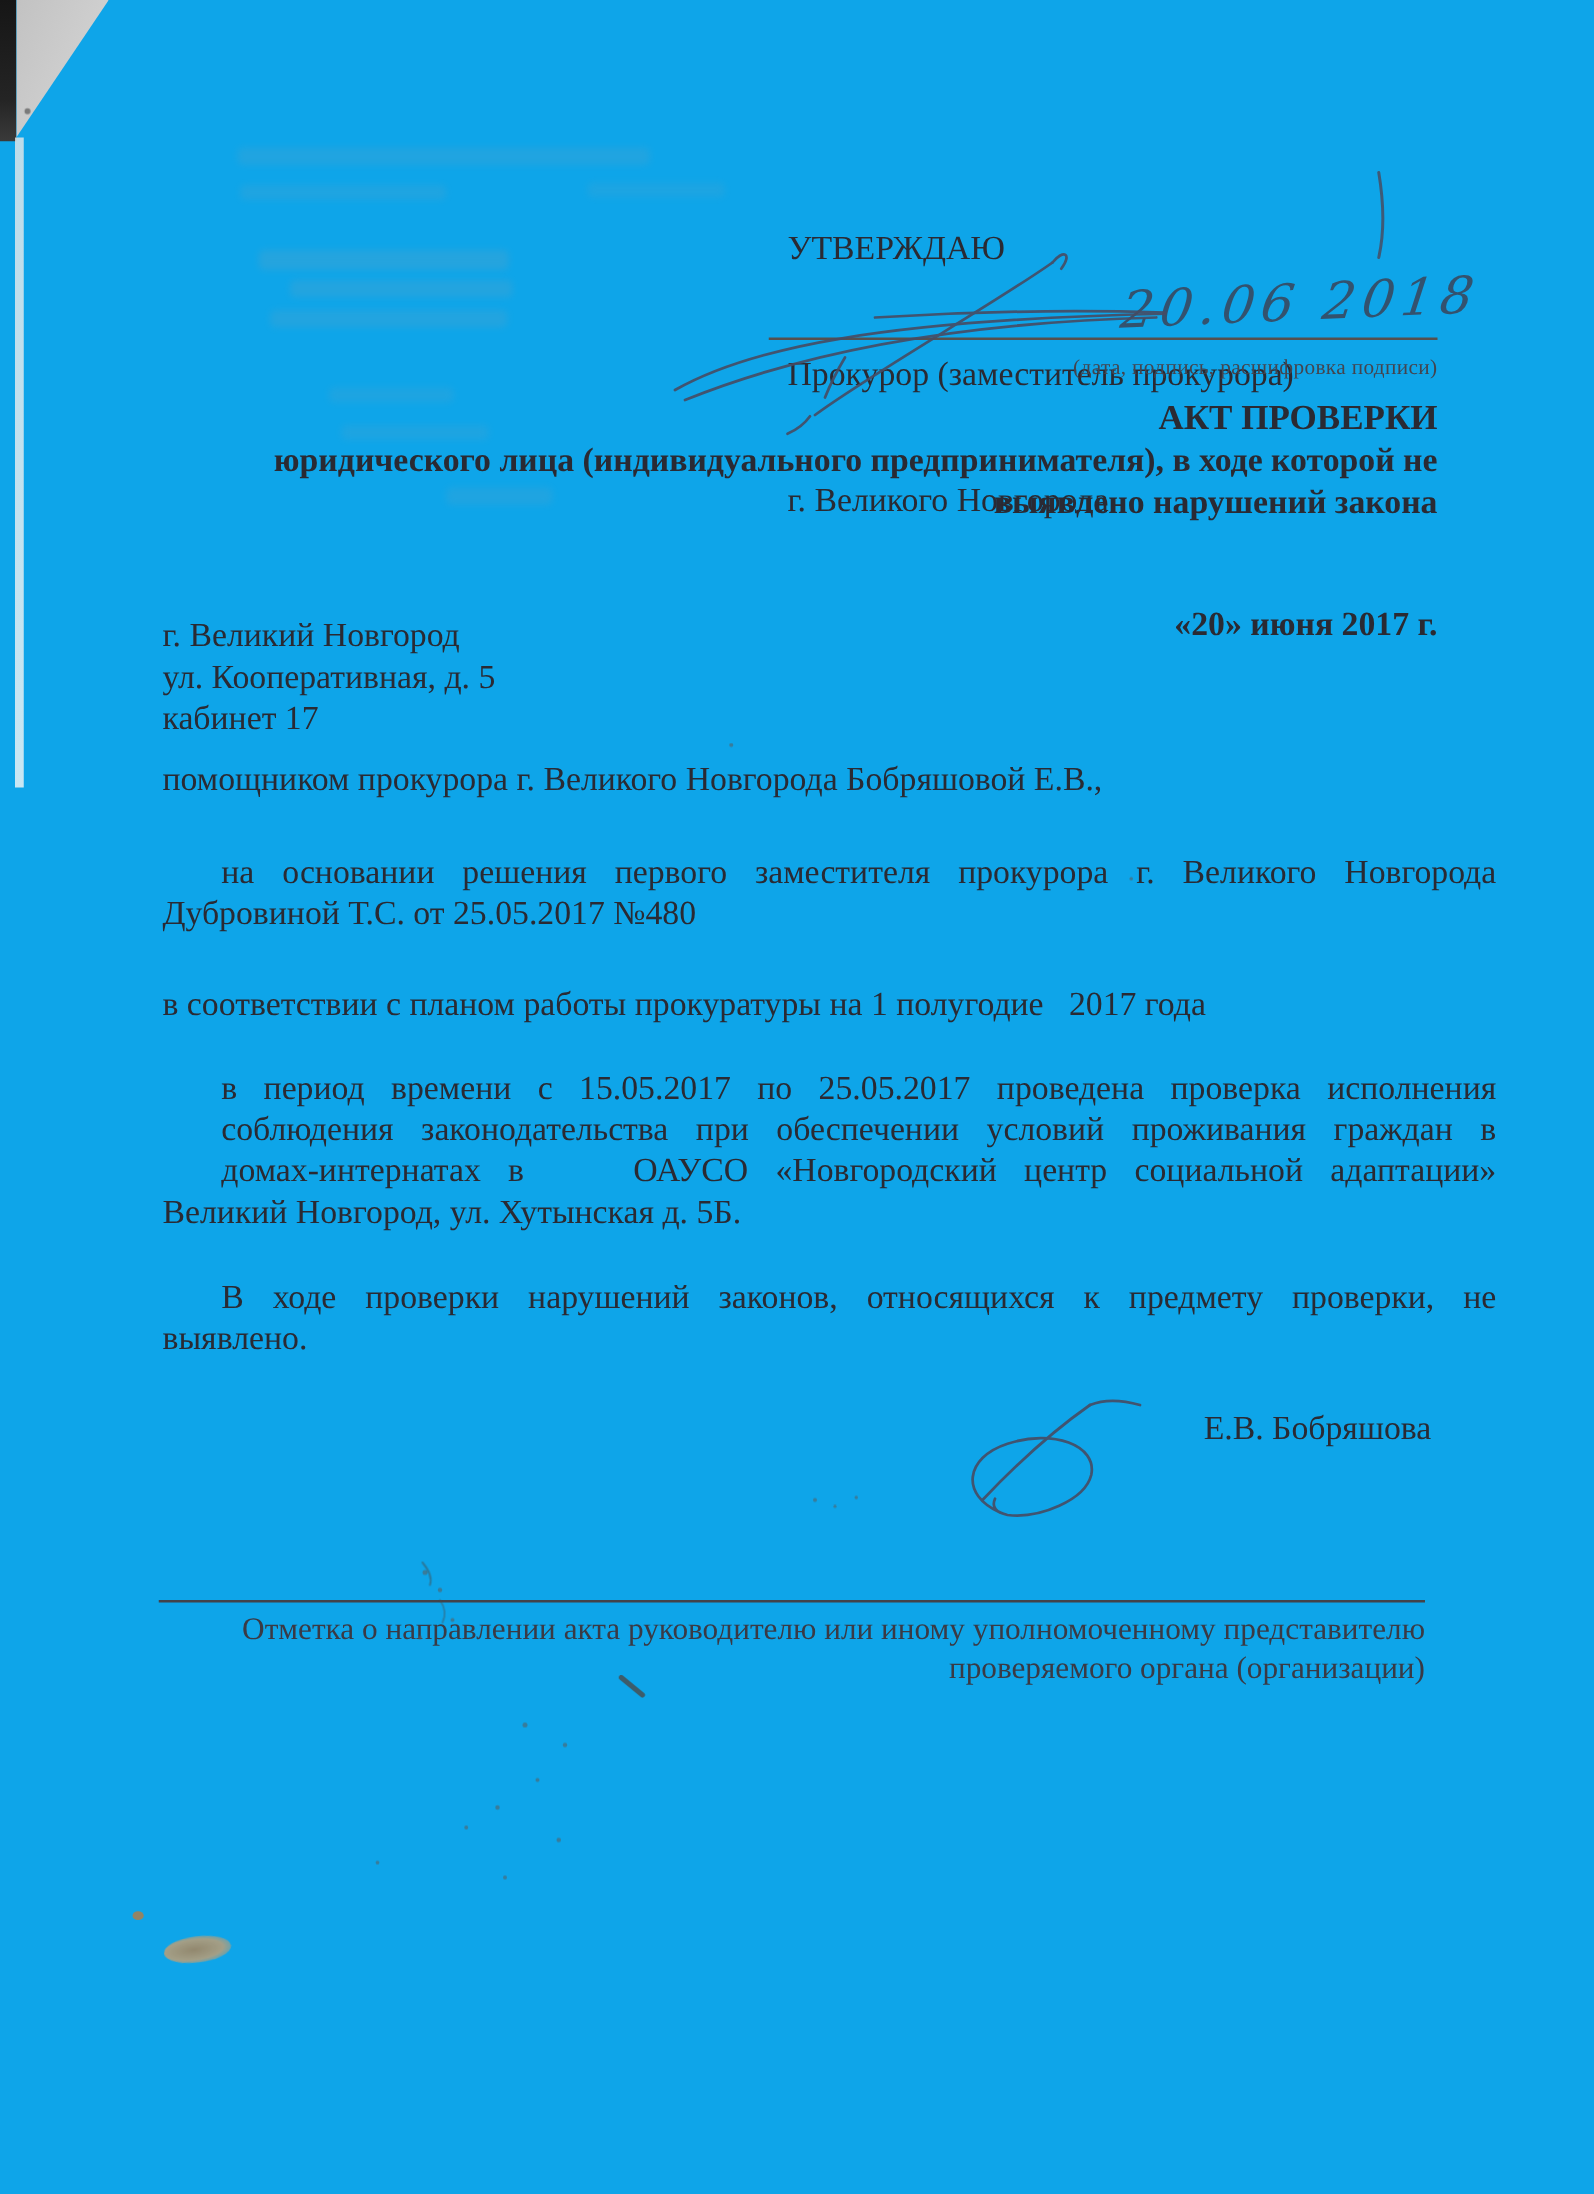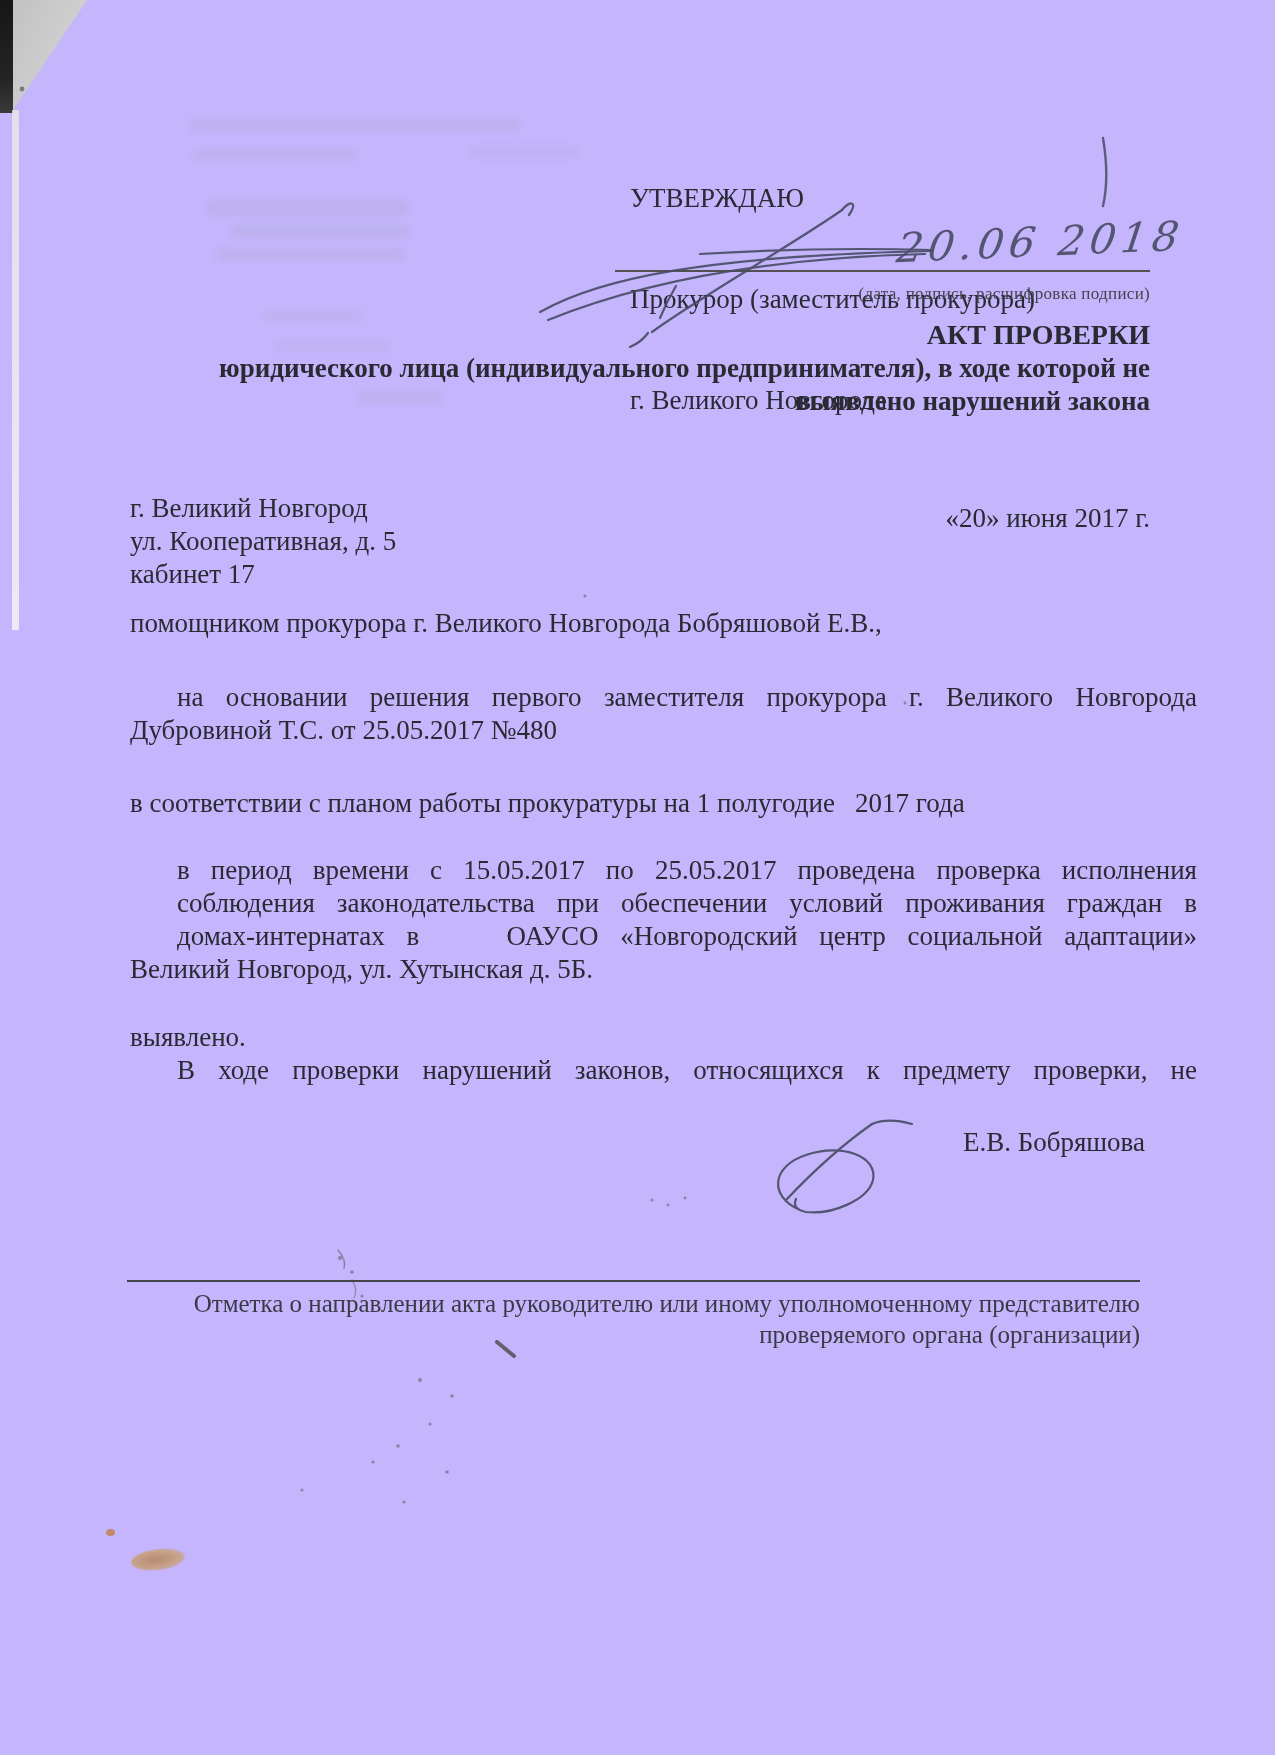--- a/index.html
+++ b/index.html
@@ -1,18 +1,18 @@
 <!DOCTYPE html>
 <html><head>
 <meta charset="utf-8">
 <style>
   html,body{margin:0;padding:0;background:#ffffff;}
   .page{
     position:relative;width:1275px;height:1755px;overflow:hidden;
-    background:#c4b5fd;
+    background:#0ea5e9;
     font-family:"Liberation Serif", serif;
     color:#2a2a33;
   }
   .t{position:absolute;font-size:27px;line-height:33px;white-space:pre;}
   .tw{position:absolute;font-size:27px;line-height:33px;}
   .line{height:33px;}
   .just{text-align:justify;text-align-last:justify;width:1020px;white-space:normal;margin-left:47px;}
   .bold{font-weight:bold;}
   .center{text-align:right;}
   .approval-line{height:35px;white-space:pre;}
@@ -72,21 +72,21 @@
   <div class="rule" style="left:615px;top:270px;width:535px;height:2px;"></div>
   <div class="t caption center" style="left:615px;top:277px;width:535px;">(дата, подпись, расшифровка подписи)</div>
 
   <div class="t bold center" style="left:130px;top:318px;width:1020px;font-size:28px;">АКТ ПРОВЕРКИ</div>
   <div class="t bold center" style="left:130px;top:352px;width:1020px;">юридического лица (индивидуального предпринимателя), в ходе которой не</div>
   <div class="t bold center" style="left:130px;top:385px;width:1020px;">выявлено нарушений закона</div>
 
   <div class="t" style="left:130px;top:492px;">г. Великий Новгород</div>
   <div class="t" style="left:130px;top:525px;">ул. Кооперативная, д. 5</div>
   <div class="t" style="left:130px;top:558px;">кабинет 17</div>
-  <div class="t" style="right:125px;top:502px;">«20» июня 2017 г.</div>
+  <div class="t" style="right:125px;top:483px;font-weight:bold;">«20» июня 2017 г.</div>
 
   <div class="tw" style="left:130px;top:607px;">
     <div class="line">помощником прокурора г. Великого Новгорода Бобряшовой Е.В.,</div>
   </div>
 
   <div class="tw" style="left:130px;top:681px;">
     <div class="line just">на основании решения первого заместителя прокурора г. Великого Новгорода</div>
     <div class="line">Дубровиной Т.С. от 25.05.2017 №480</div>
   </div>
 
@@ -95,22 +95,22 @@
   </div>
 
   <div class="tw" style="left:130px;top:854px;">
     <div class="line just">в период времени с 15.05.2017 по 25.05.2017 проведена проверка исполнения</div>
     <div class="line just">соблюдения законодательства при обеспечении условий проживания граждан в</div>
     <div class="line just">домах-интернатах в&nbsp;&nbsp;&nbsp; ОАУСО «Новгородский центр социальной адаптации»</div>
     <div class="line">Великий Новгород, ул. Хутынская д. 5Б.</div>
   </div>
 
   <div class="tw" style="left:130px;top:1021px;">
+    <div class="line just">В ходе проверки нарушений законов, относящихся к предмету проверки, не</div>
     <div class="line">выявлено.</div>
-    <div class="line just">В ходе проверки нарушений законов, относящихся к предмету проверки, не</div>
   </div>
 
   <div class="t" style="right:130px;top:1126px;margin-left:24px;">Е.В. Бобряшова</div>
 
   <div class="rule" style="left:127px;top:1280px;width:1013px;height:2px;background:#43434a;"></div>
   <div class="t footer-note center" style="left:127px;top:1288px;width:1013px;">Отметка о направлении акта руководителю или иному уполномоченному представителю</div>
   <div class="t footer-note center" style="left:127px;top:1319px;width:1013px;">проверяемого органа (организации)</div>
 
   <svg class="ink-svg" width="1275" height="1755" viewBox="0 0 1275 1755">
 

